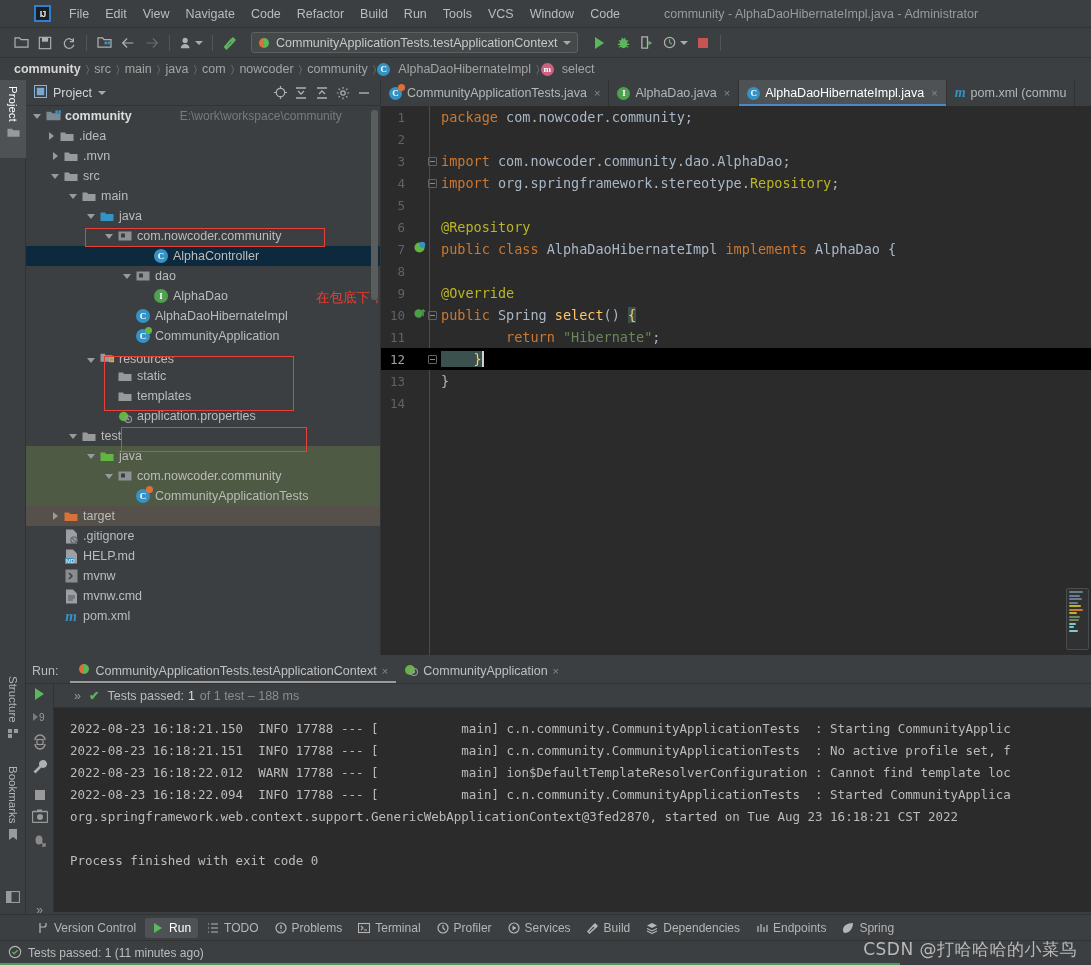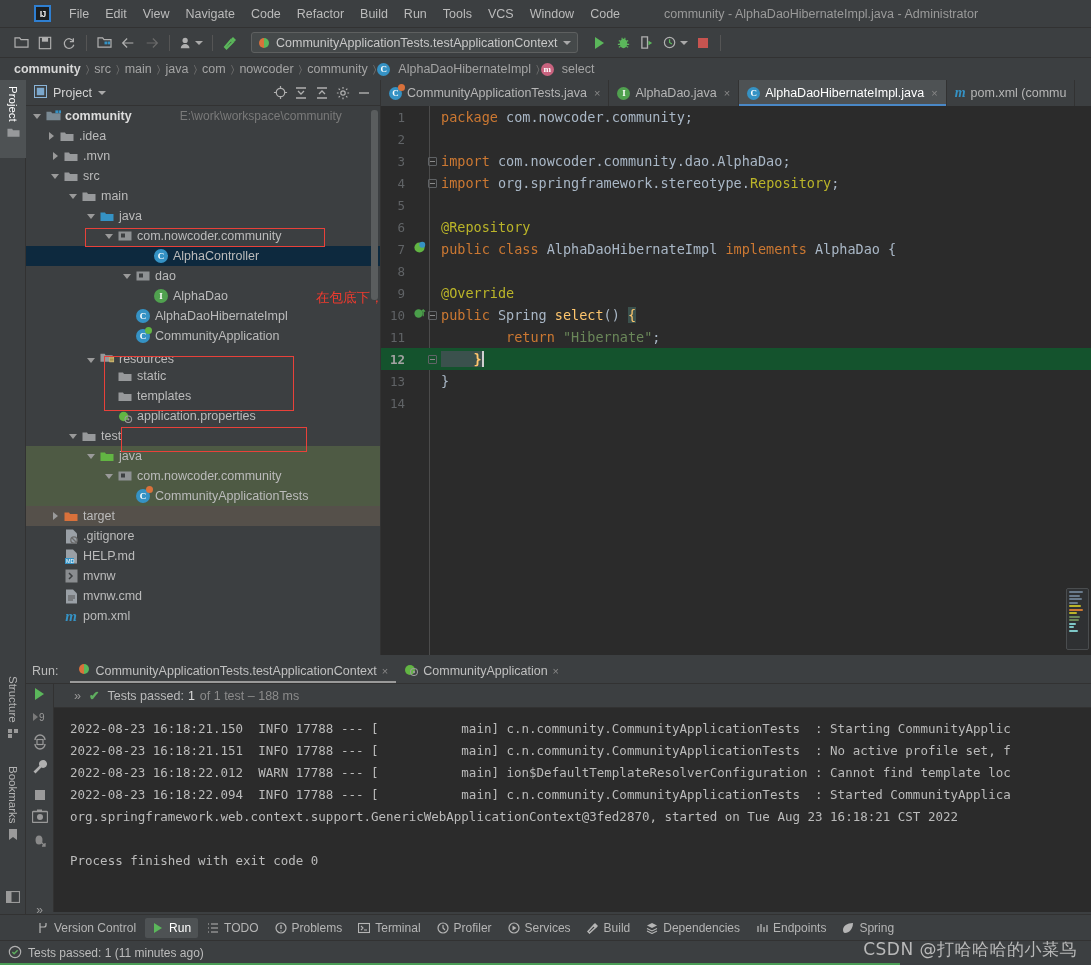--- a/index.html
+++ b/index.html
@@ -150,21 +150,21 @@
     content:''; position:absolute; left:0; right:0; bottom:0; height:2px; background:#4a88c7;
   }
   .etab .x { color: #888; font-size: 11px; margin-left: 2px; }
 
   .code {
     position: absolute; top: 26px; left: 0; right: 0; bottom: 0;
     background: #2b2b2b; font-family: "DejaVu Sans Mono", monospace;
     font-size: 13.5px; overflow: hidden;
   }
   .cline { display: flex; height: 22px; align-items: center; position: relative; }
-  .cline.cur { background: #14532d; font-weight: bold; }
+  .cline.cur { background: #000000; }
   .lnum {
     width: 30px; flex: 0 0 30px; text-align: right; color: #606366;
     font-size: 12.5px; padding-right: 6px; font-family: "DejaVu Sans Mono", monospace;
   }
   .lnum.b { color: #a4a3a3; }
   .gutter { width: 30px; flex: 0 0 30px; position: relative; display:flex; align-items:center; justify-content:center;}
   .foldmark {
     width: 9px; height: 9px; border: 1px solid #606366; position: relative;
     border-radius: 1px;
   }

